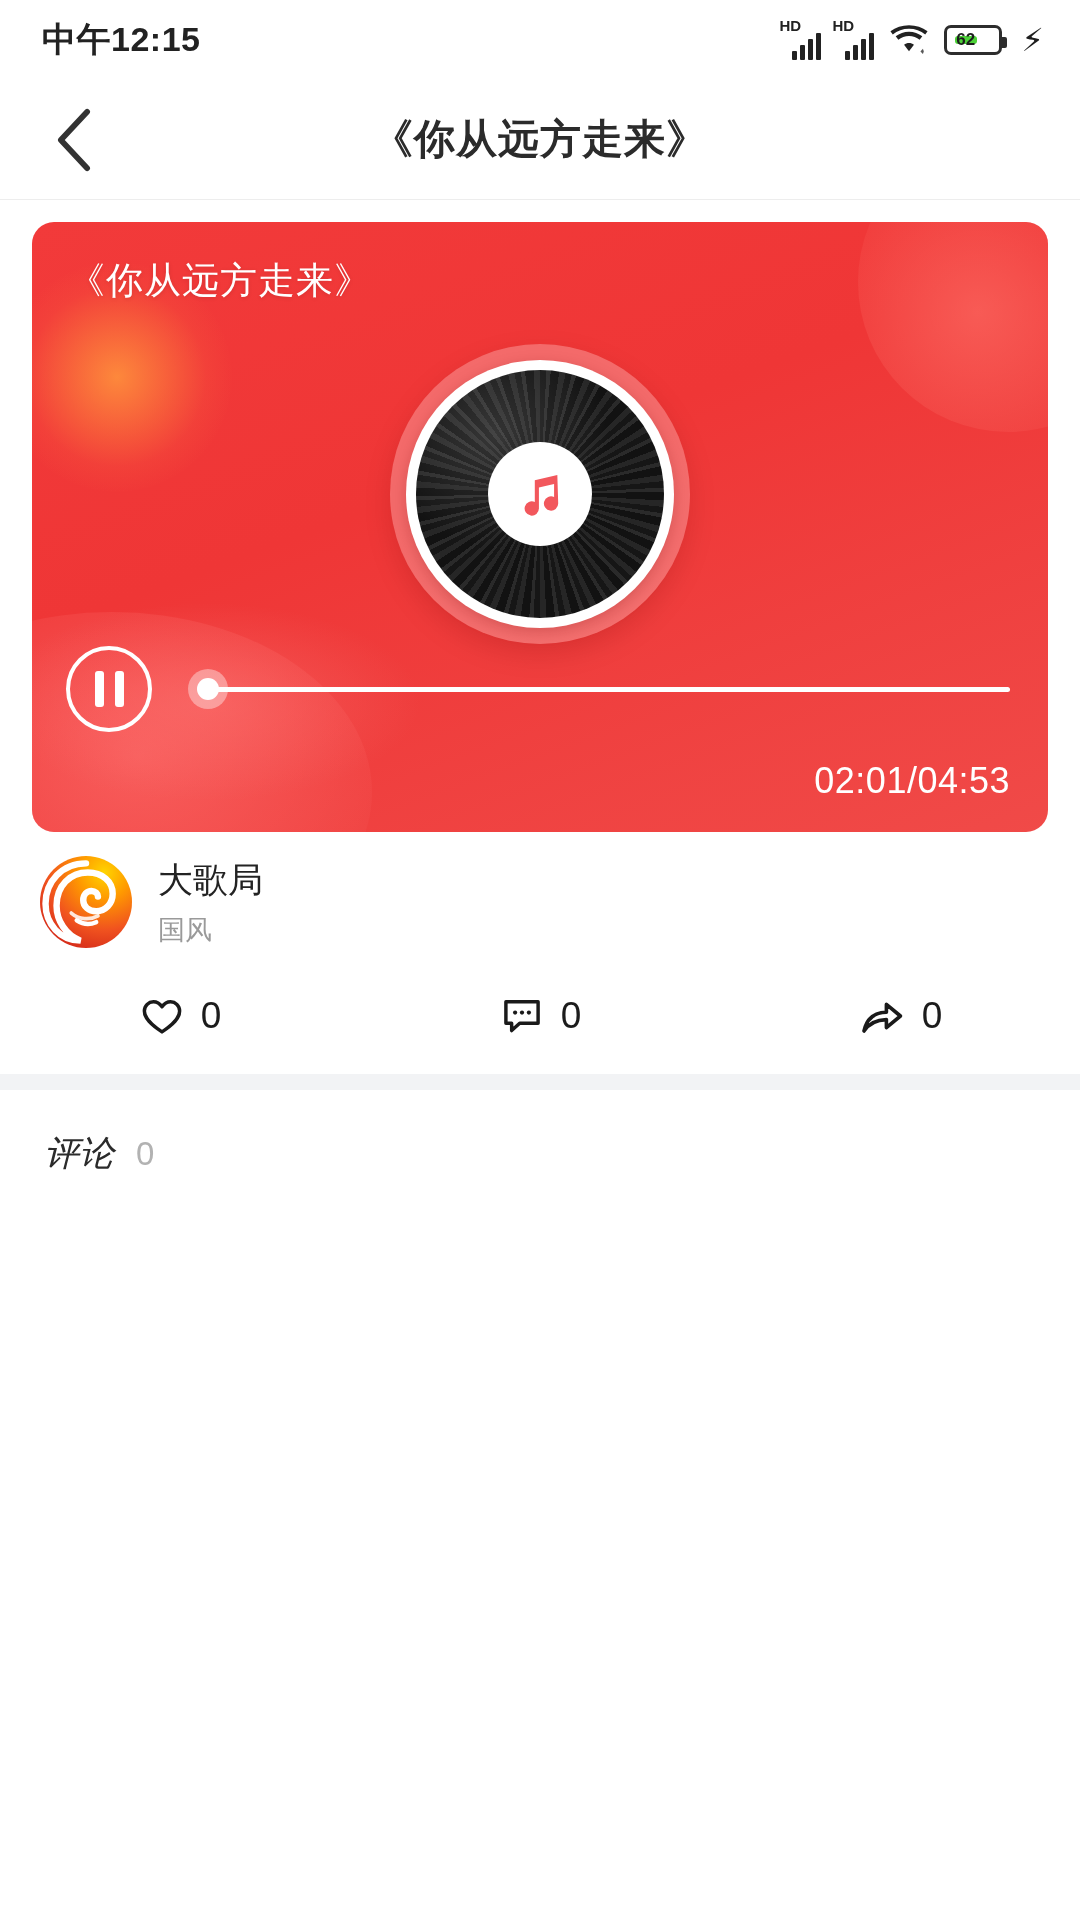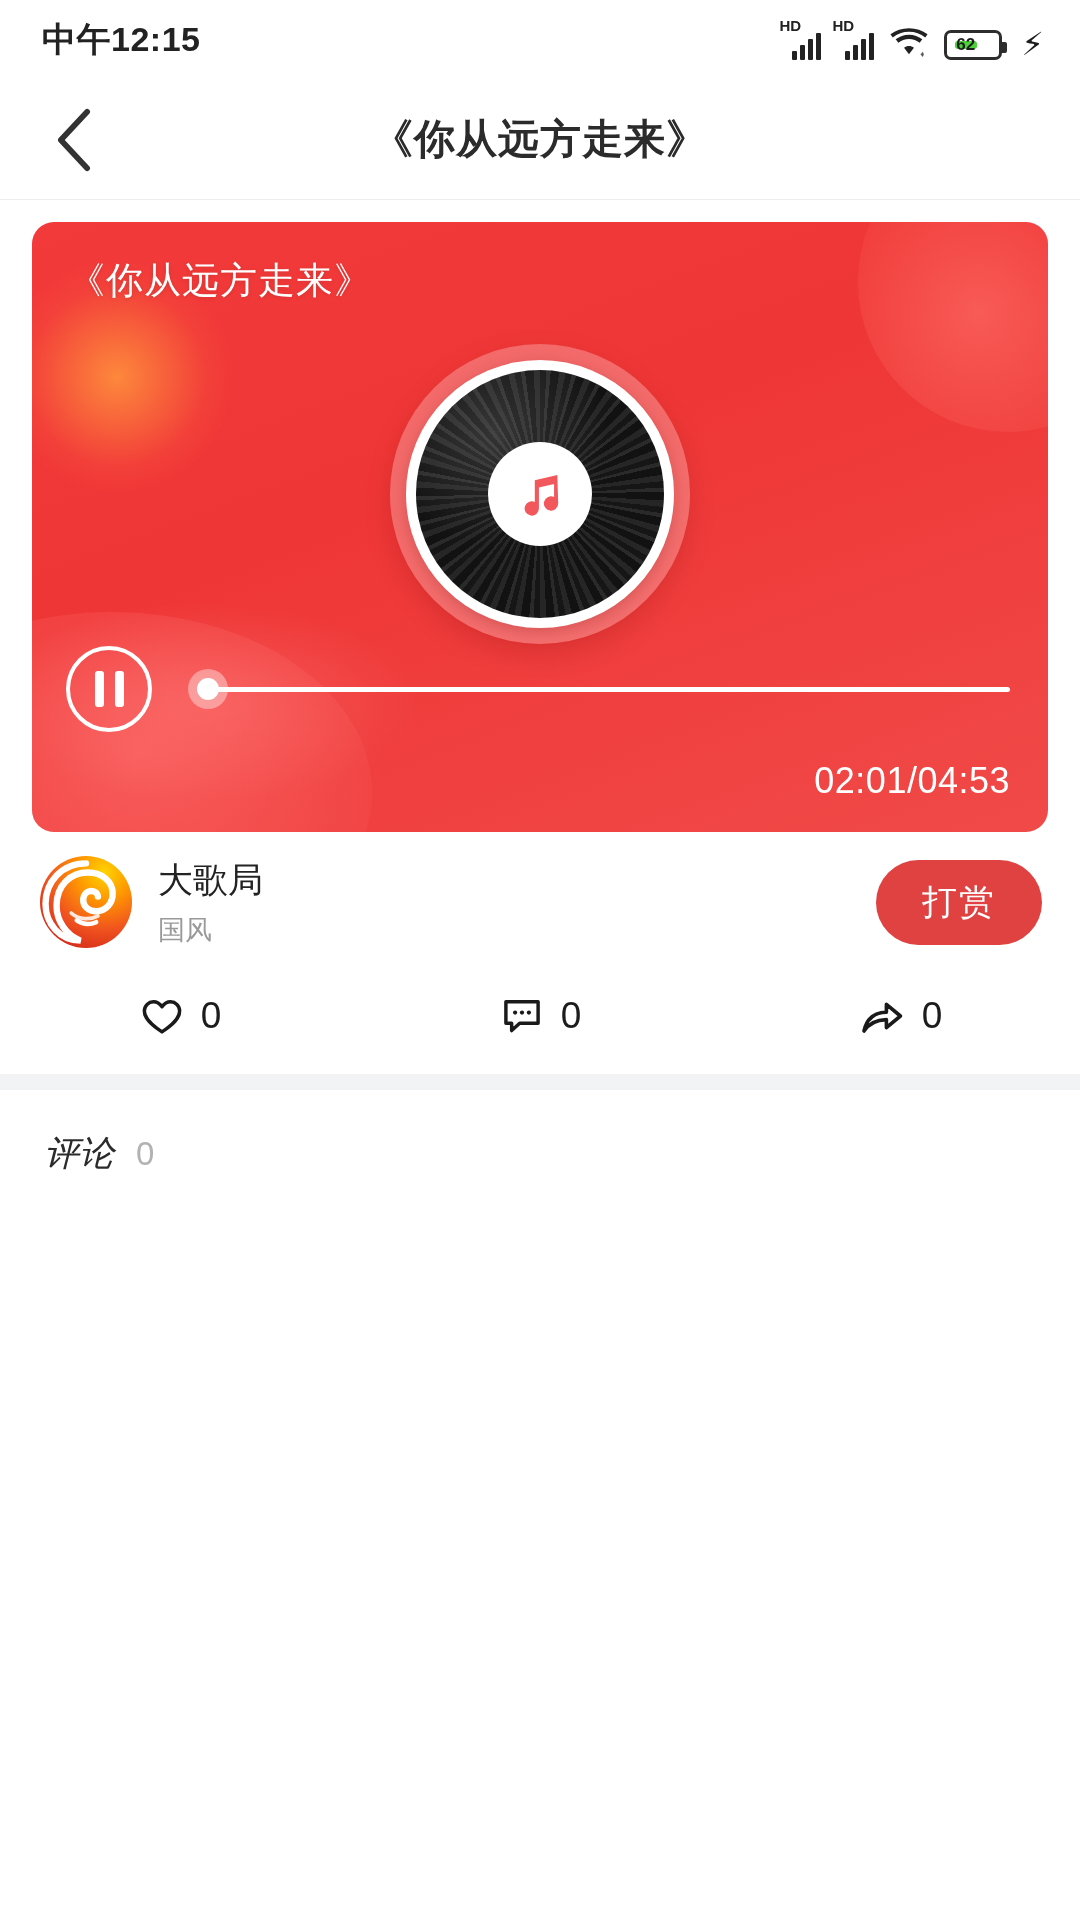--- a/index.html
+++ b/index.html
@@ -13,21 +13,21 @@
   
   .statusbar{
     height:80px; width:100%;
     display:flex; align-items:center; justify-content:space-between;
     padding:0 36px 0 42px;
     gap:36px;
   }
   .status-time{
     font-size:34px; font-weight:700; color:#222; letter-spacing:0.5px;
   }
-  .status-icons{ display:flex; align-items:flex-end; gap:16px; }
+  .status-icons{ display:flex; align-items:center; gap:16px; }
   .sig-wrap{ position:relative; display:flex; align-items:flex-end; height:40px; }
   .hd-tag{
     position:absolute; top:-2px; left:-4px;
     font-size:15px; font-weight:700; color:#222; line-height:1;
   }
   .bars{ display:flex; align-items:flex-end; gap:3px; margin-left:8px; }
   .bars i{ display:block; width:5px; background:#222; border-radius:1px; }
   .bars i:nth-child(1){ height:9px; }
   .bars i:nth-child(2){ height:15px; }
   .bars i:nth-child(3){ height:21px; }
@@ -286,21 +286,20 @@
     <svg width="92" height="92" viewBox="0 0 100 100">
       <path d="M50 8 C24 8 6 28 6 52 c0 22 16 40 38 40 C28 86 18 70 18 54 C18 32 33 18 52 18 c16 0 27 10 27 23 0 11-8 19-18 19-8 0-14-5-14-12 0-6 4-10 9-10 4 0 7 3 7 6" fill="none" stroke="#ffffff" stroke-width="7" stroke-linecap="round"></path>
       <path d="M40 70 c6 4 14 5 21 2" fill="none" stroke="#ffffff" stroke-width="5" stroke-linecap="round"></path>
       <path d="M34 62 c8 7 20 8 29 3" fill="none" stroke="#ffffff" stroke-width="4" stroke-linecap="round" opacity=".85"></path>
     </svg>
   </div>
   <div class="author-meta">
     <div class="author-name">大歌局</div>
     <div class="author-sub">国风</div>
   </div>
-  <button class="reward-btn">打赏</button>
 </div>
 
 <div class="stats-row">
 
   <div class="stat">
     <svg width="46" height="46" viewBox="0 0 24 24">
       <path d="M12 20.3 C6.2 16.4 2.8 13.2 2.8 9.4 2.8 6.6 5 4.6 7.5 4.6 c1.8 0 3.4 1 4.5 2.6 1.1-1.6 2.7-2.6 4.5-2.6 2.5 0 4.7 2 4.7 4.8 0 3.8-3.4 7-9.2 10.9z" fill="none" stroke="#1a1a1a" stroke-width="1.8" stroke-linejoin="round"></path>
     </svg>
     <span class="stat-val">0</span>
   </div>

